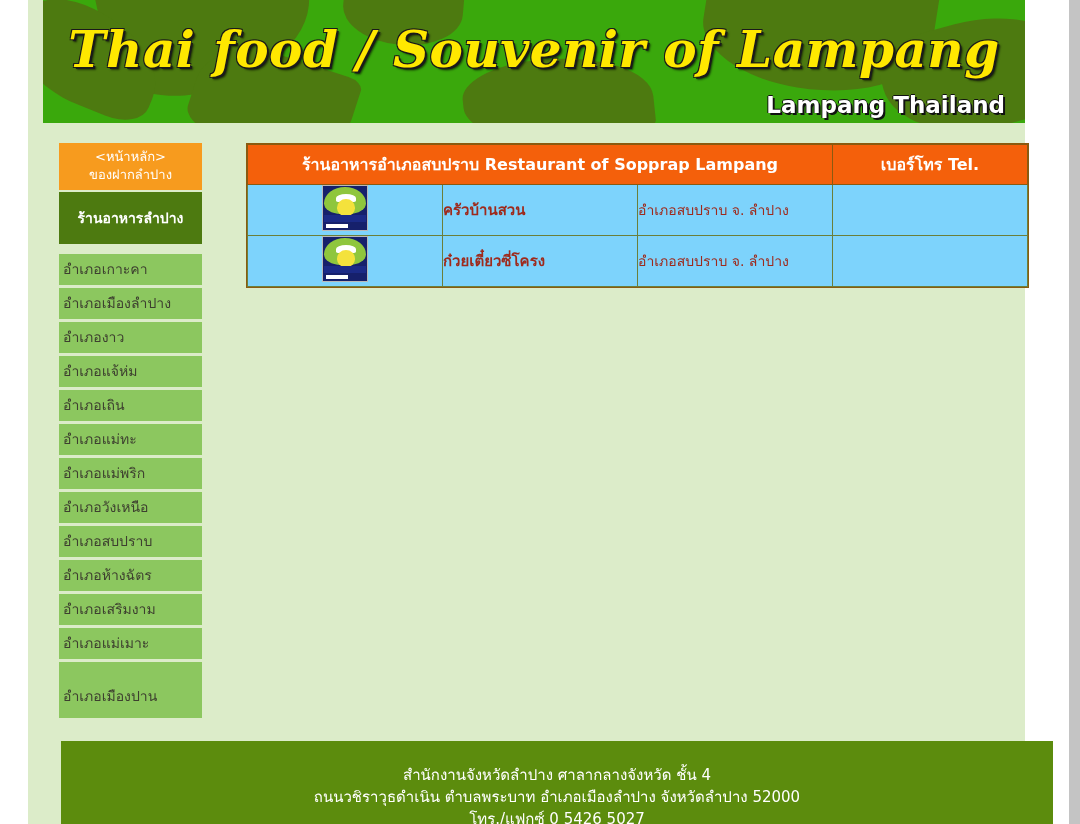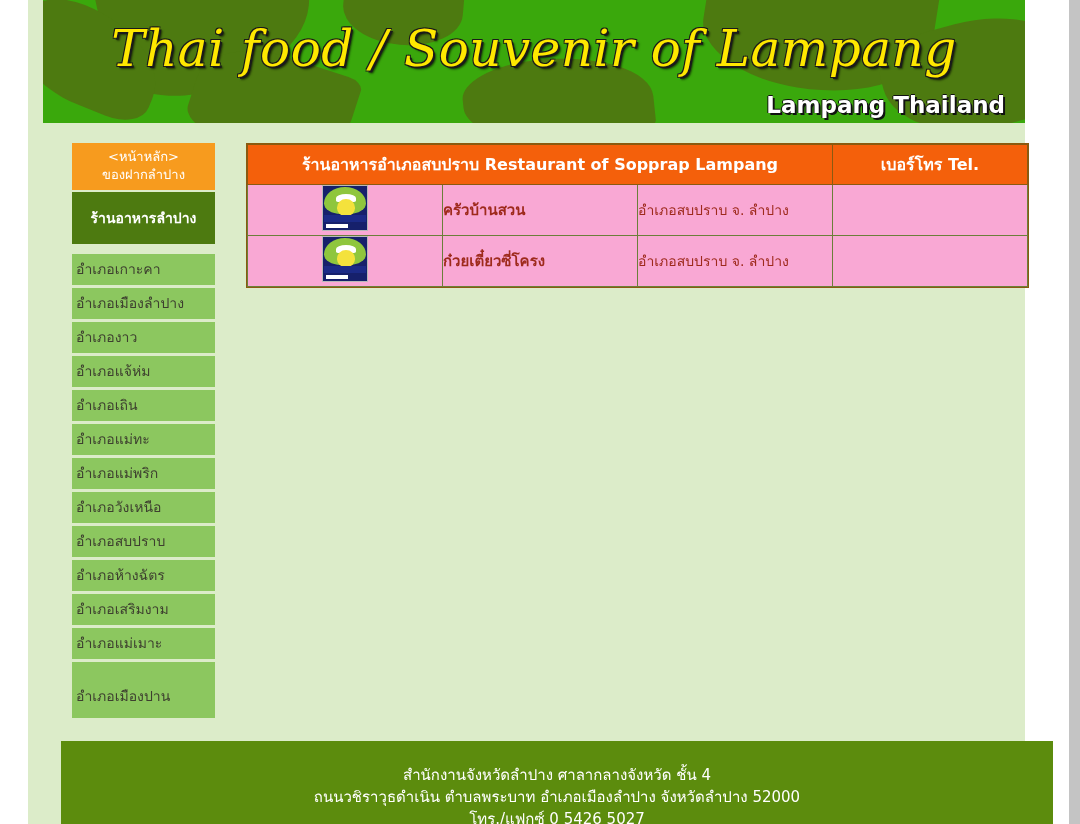--- a/index.html
+++ b/index.html
@@ -58,21 +58,21 @@
   .leaf.l7 { left: 300px; top: -25px; width: 120px; height: 70px;
     border-radius: 0 0 50% 50%; transform: rotate(5deg); }
 
   #banner-title {
     position: absolute;
     left: 0; right: 0;
     top: 20px;
     text-align: center;
     font-family: "DejaVu Serif", "Liberation Serif", serif;
     font-size: 50px;
-    font-weight: normal;
+    font-weight: bold;
     font-style: italic;
     letter-spacing: 0.5px;
     color: #ffe800;
     text-shadow:
        2px 2px 0 #1a1a1a, -1px -1px 0 #1a1a1a,
        1px -1px 0 #1a1a1a, -1px 1px 0 #1a1a1a,
        3px 3px 2px rgba(0,0,0,.55);
     white-space: nowrap;
   }
   #banner-sub {
@@ -82,21 +82,21 @@
     font-size: 23px;
     font-weight: bold;
     color: #ffffff;
     text-shadow: 2px 2px 0 #111, -1px 0 0 #111, 0 -1px 0 #111;
     white-space: nowrap;
   }
 
   
   #sidebar {
     position: absolute;
-    left: 44px;
+    left: 31px;
     top: 143px;
     width: 143px;
   }
   .side-home {
     background: #f79b1e;
     color: #ffffff;
     text-align: center;
     font-size: 13px;
     line-height: 18px;
     padding: 5px 4px 6px;
@@ -149,21 +149,21 @@
     color: #ffffff;
     font-size: 16px;
     font-weight: bold;
     height: 40px;
     border: 1px solid #8a5a10;
     text-align: center;
     padding: 0 4px;
   }
   table.rest td {
     border: 1px solid #6b7f3a;
-    background: #f9a8d4;
+    background: #7dd3fc;
     vertical-align: middle;
     padding: 0;
     height: 50px;
   }
   td.c-thumb { width: 54px; text-align: center; padding: 3px 2px; }
   td.c-name  { width: 315px; padding-left: 8px; vertical-align: top; padding-top: 7px; }
   td.c-loc   { width: 209px; padding-left: 2px; vertical-align: middle; padding-top: 14px; }
   td.c-tel   { width: 204px; }
   .rest-name {
     color: #9e2a1c;

